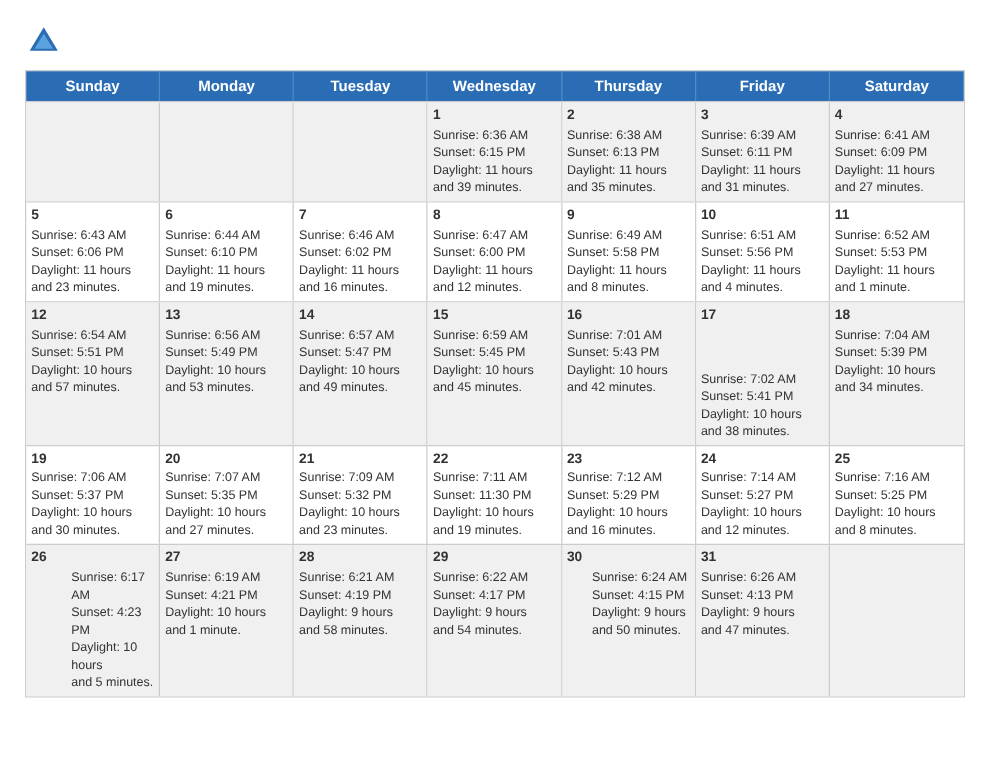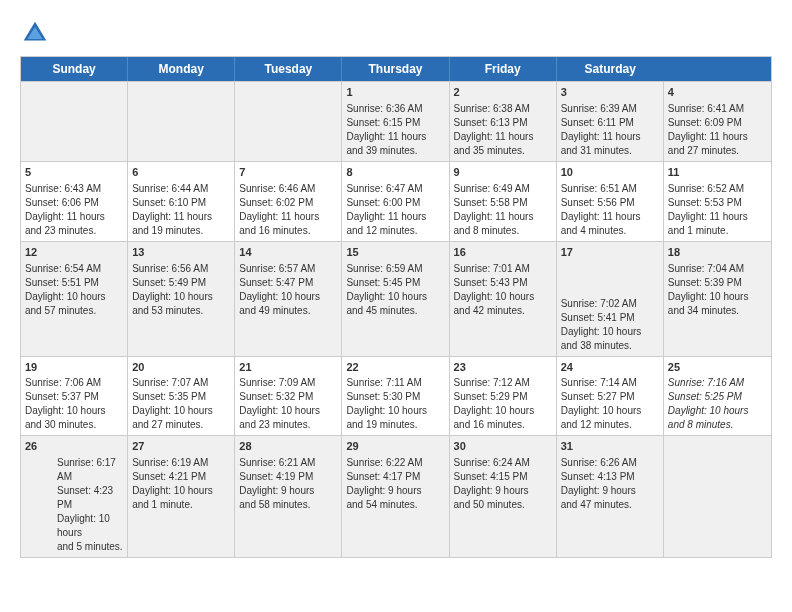--- a/index.html
+++ b/index.html
@@ -135,20 +135,21 @@
       <h1></h1>
       <h2></h2>
     </div>
   </div>
 
   <div class="calendar">
     <div class="cal-header-row">
     <div class="cal-header-cell">Sunday</div>
         <div class="cal-header-cell">Monday</div>
         <div class="cal-header-cell">Tuesday</div>
+        <div class="cal-header-cell">Wednesday</div>
         <div class="cal-header-cell">Thursday</div>
         <div class="cal-header-cell">Friday</div>
         <div class="cal-header-cell">Saturday</div>
       </div>
     <div class="cal-body">
     <div class="cal-row">
           <div class="cal-cell empty shaded"></div>
           <div class="cal-cell empty shaded"></div>
           <div class="cal-cell empty shaded"></div>
           <div class="cal-cell shaded">
@@ -300,41 +301,41 @@
           <div class="cal-cell">
             <span class="day-num">21</span>
             <div class="cell-info" style="white-space: pre-line;">Sunrise: 7:09 AM
 Sunset: 5:32 PM
 Daylight: 10 hours
 and 23 minutes.</div>
           </div>
           <div class="cal-cell">
             <span class="day-num">22</span>
             <div class="cell-info" style="white-space: pre-line;">Sunrise: 7:11 AM
-Sunset: 5:30 PM
+Sunset: 11:30 PM
 Daylight: 10 hours
 and 19 minutes.</div>
           </div>
           <div class="cal-cell">
             <span class="day-num">23</span>
             <div class="cell-info" style="white-space: pre-line;">Sunrise: 7:12 AM
 Sunset: 5:29 PM
 Daylight: 10 hours
 and 16 minutes.</div>
           </div>
           <div class="cal-cell">
             <span class="day-num">24</span>
             <div class="cell-info" style="white-space: pre-line;">Sunrise: 7:14 AM
 Sunset: 5:27 PM
 Daylight: 10 hours
 and 12 minutes.</div>
           </div>
           <div class="cal-cell">
             <span class="day-num">25</span>
-            <div class="cell-info" style="white-space: pre-line; font-style: italic;">Sunrise: 7:16 AM
+            <div class="cell-info" style="white-space: pre-line;">Sunrise: 7:16 AM
 Sunset: 5:25 PM
 Daylight: 10 hours
 and 8 minutes.</div>
           </div>
         </div>
         <div class="cal-row">
           <div class="cal-cell shaded">
             <span class="day-num">26</span>
             <div class="cell-info" style="white-space: pre-line; margin-left: 32px;">Sunrise: 6:17 AM
 Sunset: 4:23 PM
@@ -357,21 +358,21 @@
           </div>
           <div class="cal-cell shaded">
             <span class="day-num">29</span>
             <div class="cell-info" style="white-space: pre-line;">Sunrise: 6:22 AM
 Sunset: 4:17 PM
 Daylight: 9 hours
 and 54 minutes.</div>
           </div>
           <div class="cal-cell shaded">
             <span class="day-num">30</span>
-            <div class="cell-info" style="white-space: pre-line;">Sunrise: 6:24 AM
+            <div class="cell-info" style="white-space: pre-line; margin-left: 20px;">Sunrise: 6:24 AM
 Sunset: 4:15 PM
 Daylight: 9 hours
 and 50 minutes.</div>
           </div>
           <div class="cal-cell shaded">
             <span class="day-num">31</span>
             <div class="cell-info" style="white-space: pre-line;">Sunrise: 6:26 AM
 Sunset: 4:13 PM
 Daylight: 9 hours
 and 47 minutes.</div>

